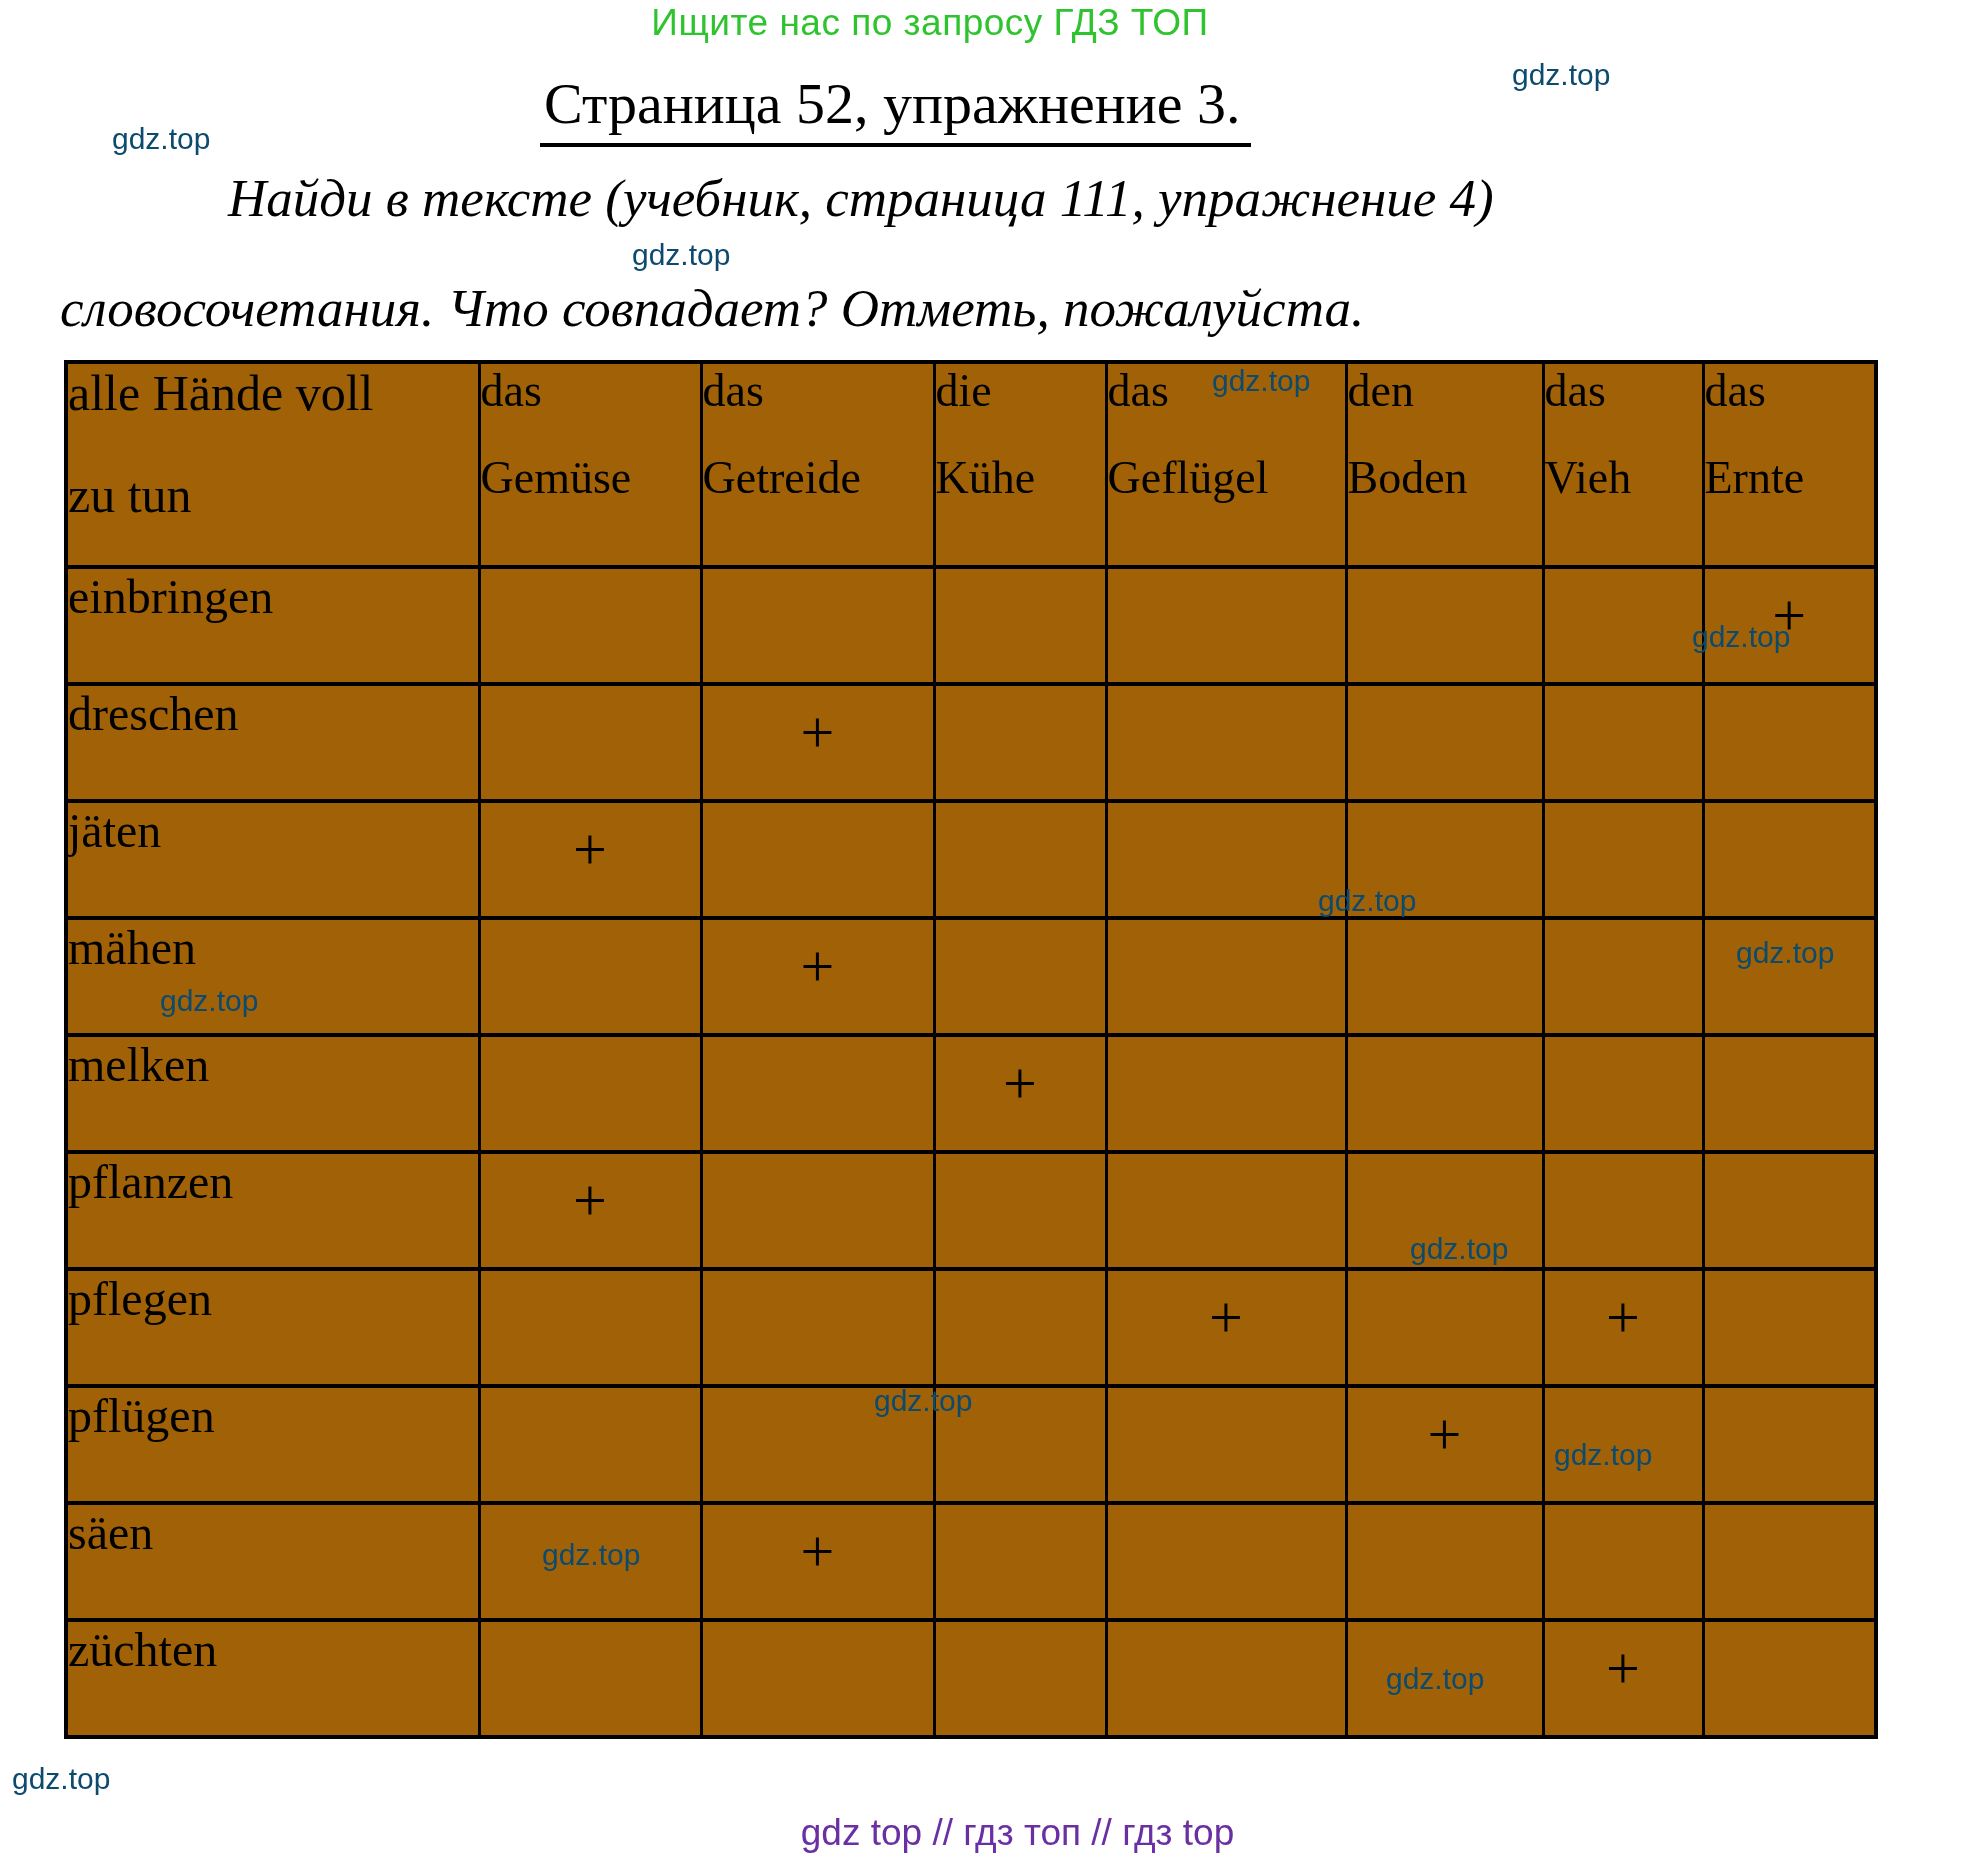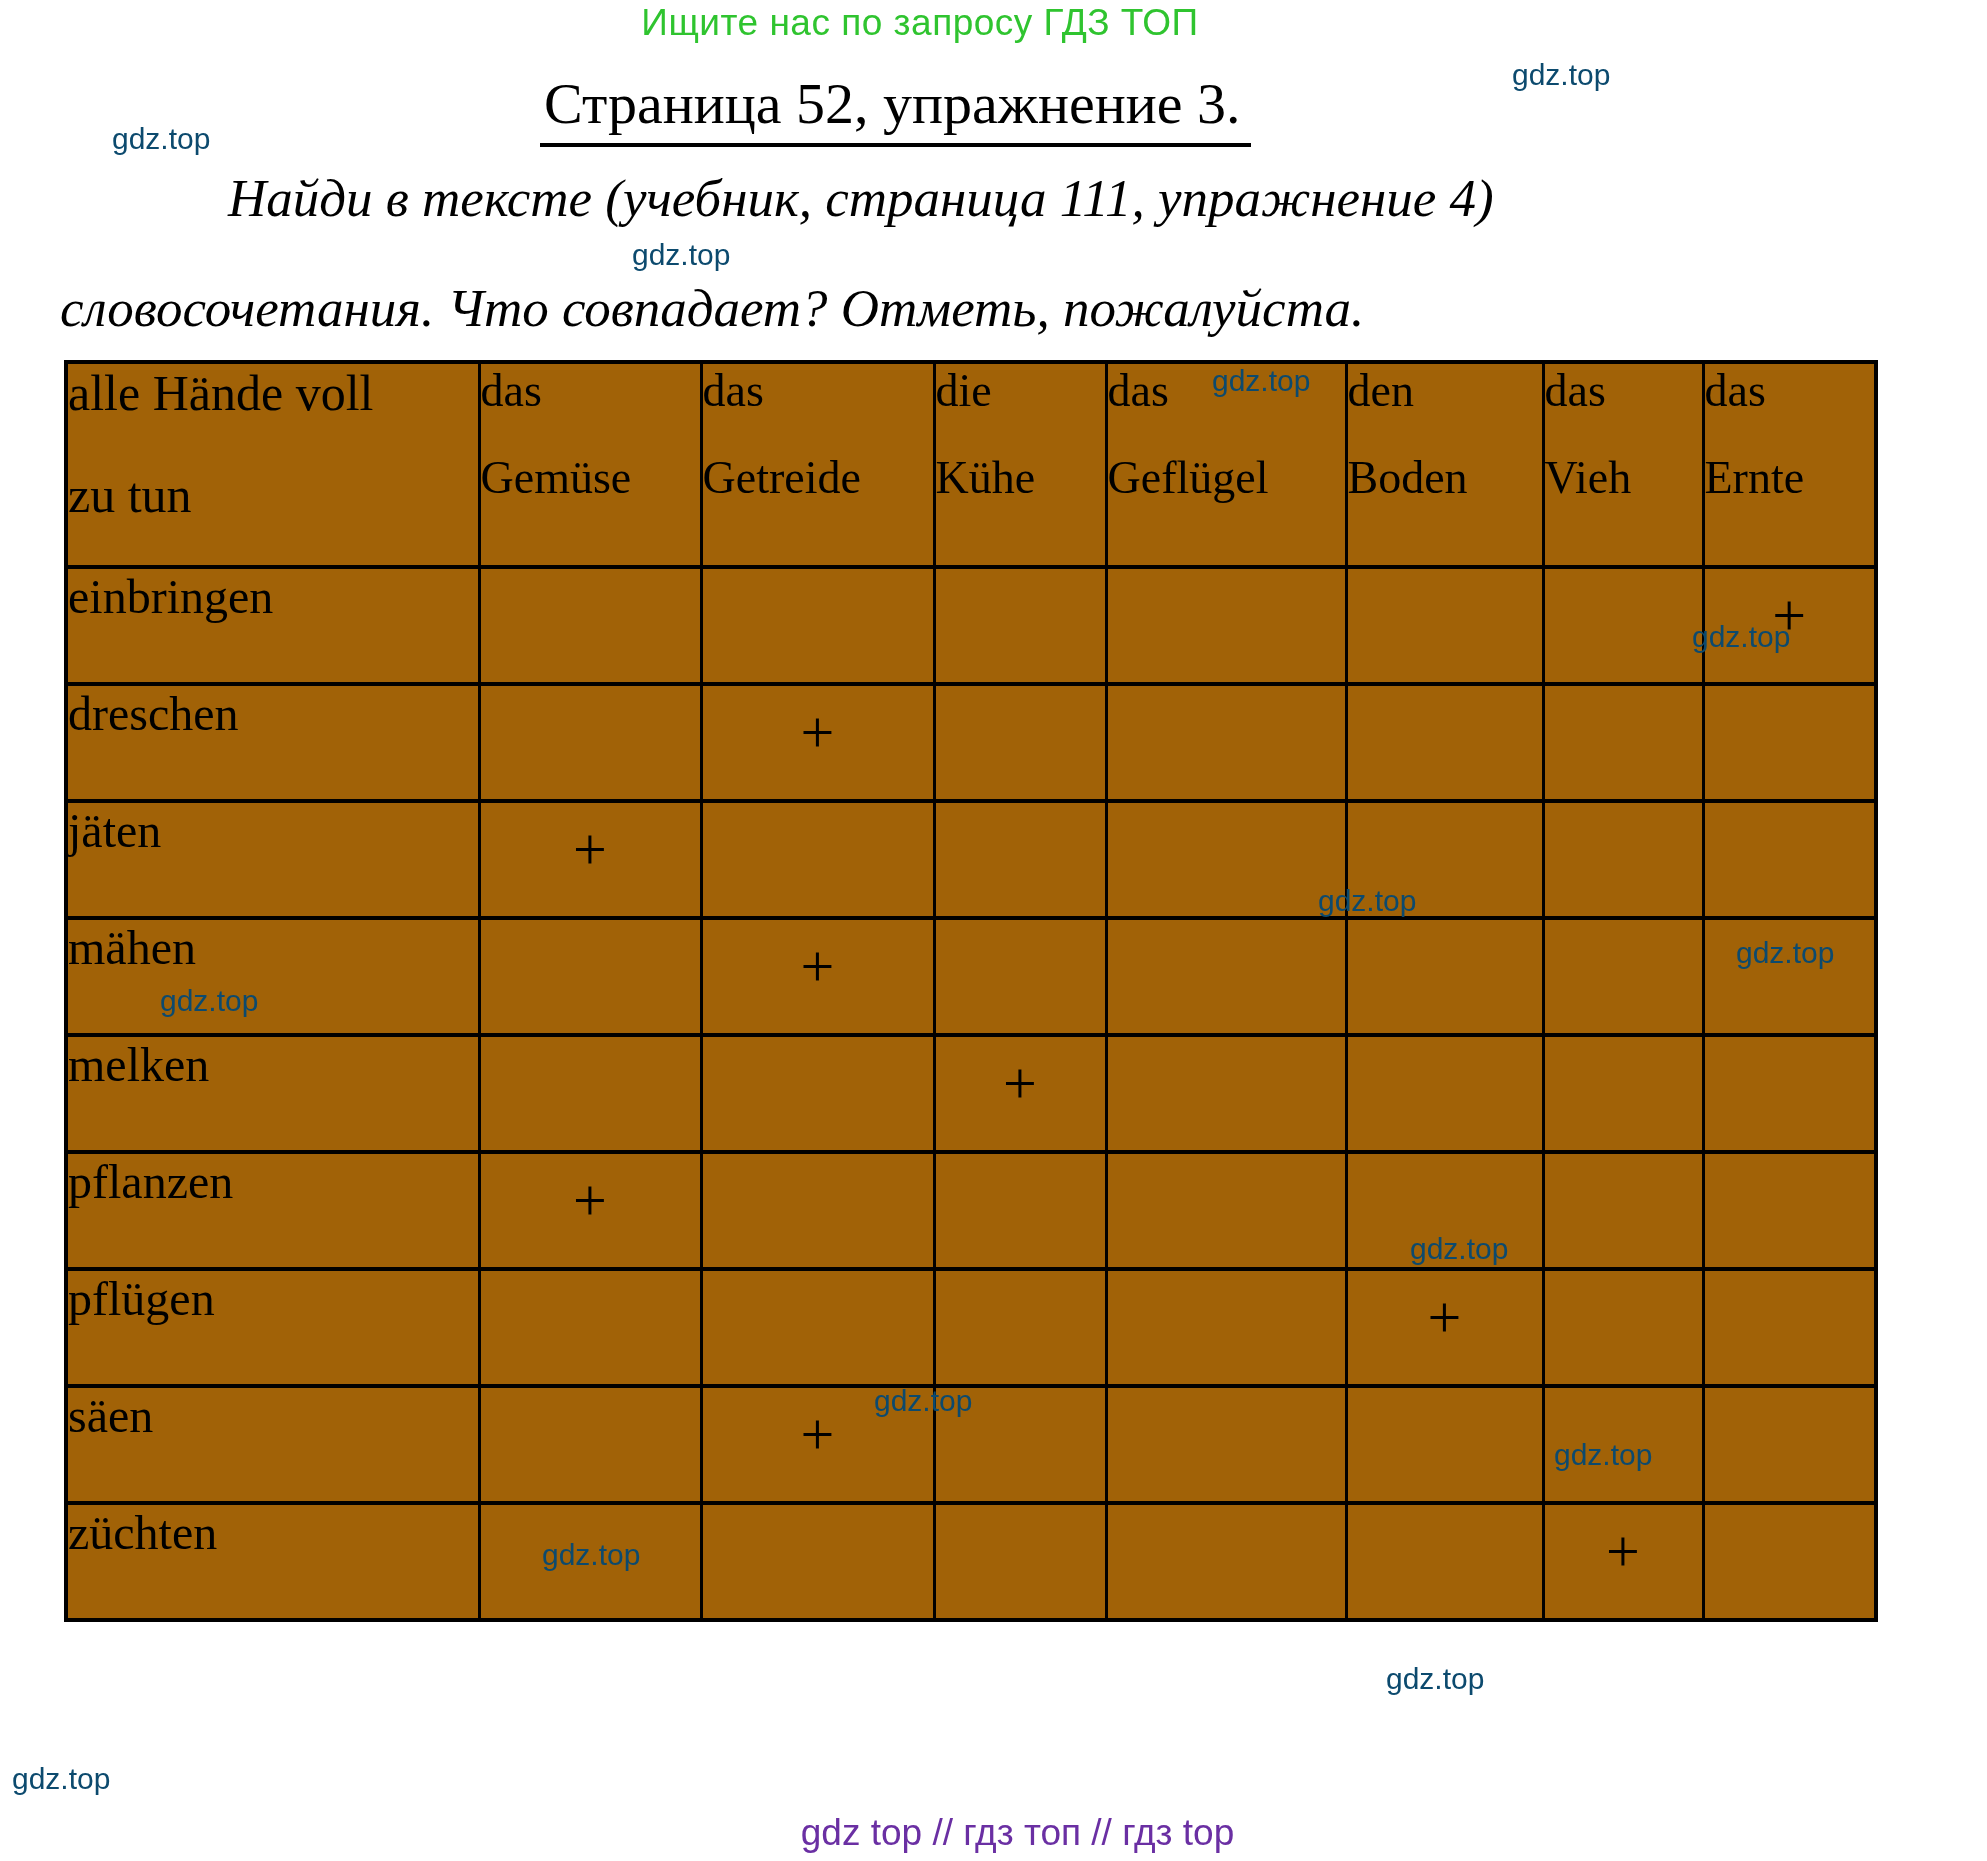--- a/index.html
+++ b/index.html
@@ -13,20 +13,21 @@
     color:#000;
   }
   
   .promo{
     position:absolute;
     top:2px; left:0; width:1840px;
     text-align:center;
     font-family:"Liberation Sans","DejaVu Sans",sans-serif;
     font-size:37px;
     letter-spacing:0.5px;
+    padding-left:10px;
   }
   
   .title{
     position:absolute;
     top:70px; left:540px;
     display:inline-block;
     font-size:58px;
     padding:0 10px 6px 4px;
     border-bottom:4px solid #000;
     white-space:nowrap;
@@ -217,20 +218,30 @@
           <td class="verb">pflanzen</td>
           <td class="cell"><span class="plus">+</span></td>
           <td class="cell"></td>
           <td class="cell"></td>
           <td class="cell"></td>
           <td class="cell"></td>
           <td class="cell"></td>
           <td class="cell"></td>
         </tr>
         <tr>
+          <td class="verb">pflegen</td>
+          <td class="cell"></td>
+          <td class="cell"></td>
+          <td class="cell"></td>
+          <td class="cell"><span class="plus">+</span></td>
+          <td class="cell"></td>
+          <td class="cell"><span class="plus">+</span></td>
+          <td class="cell"></td>
+        </tr>
+        <tr>
           <td class="verb">pflügen</td>
           <td class="cell"></td>
           <td class="cell"></td>
           <td class="cell"></td>
           <td class="cell"></td>
           <td class="cell"><span class="plus">+</span></td>
           <td class="cell"></td>
           <td class="cell"></td>
         </tr>
         <tr>

